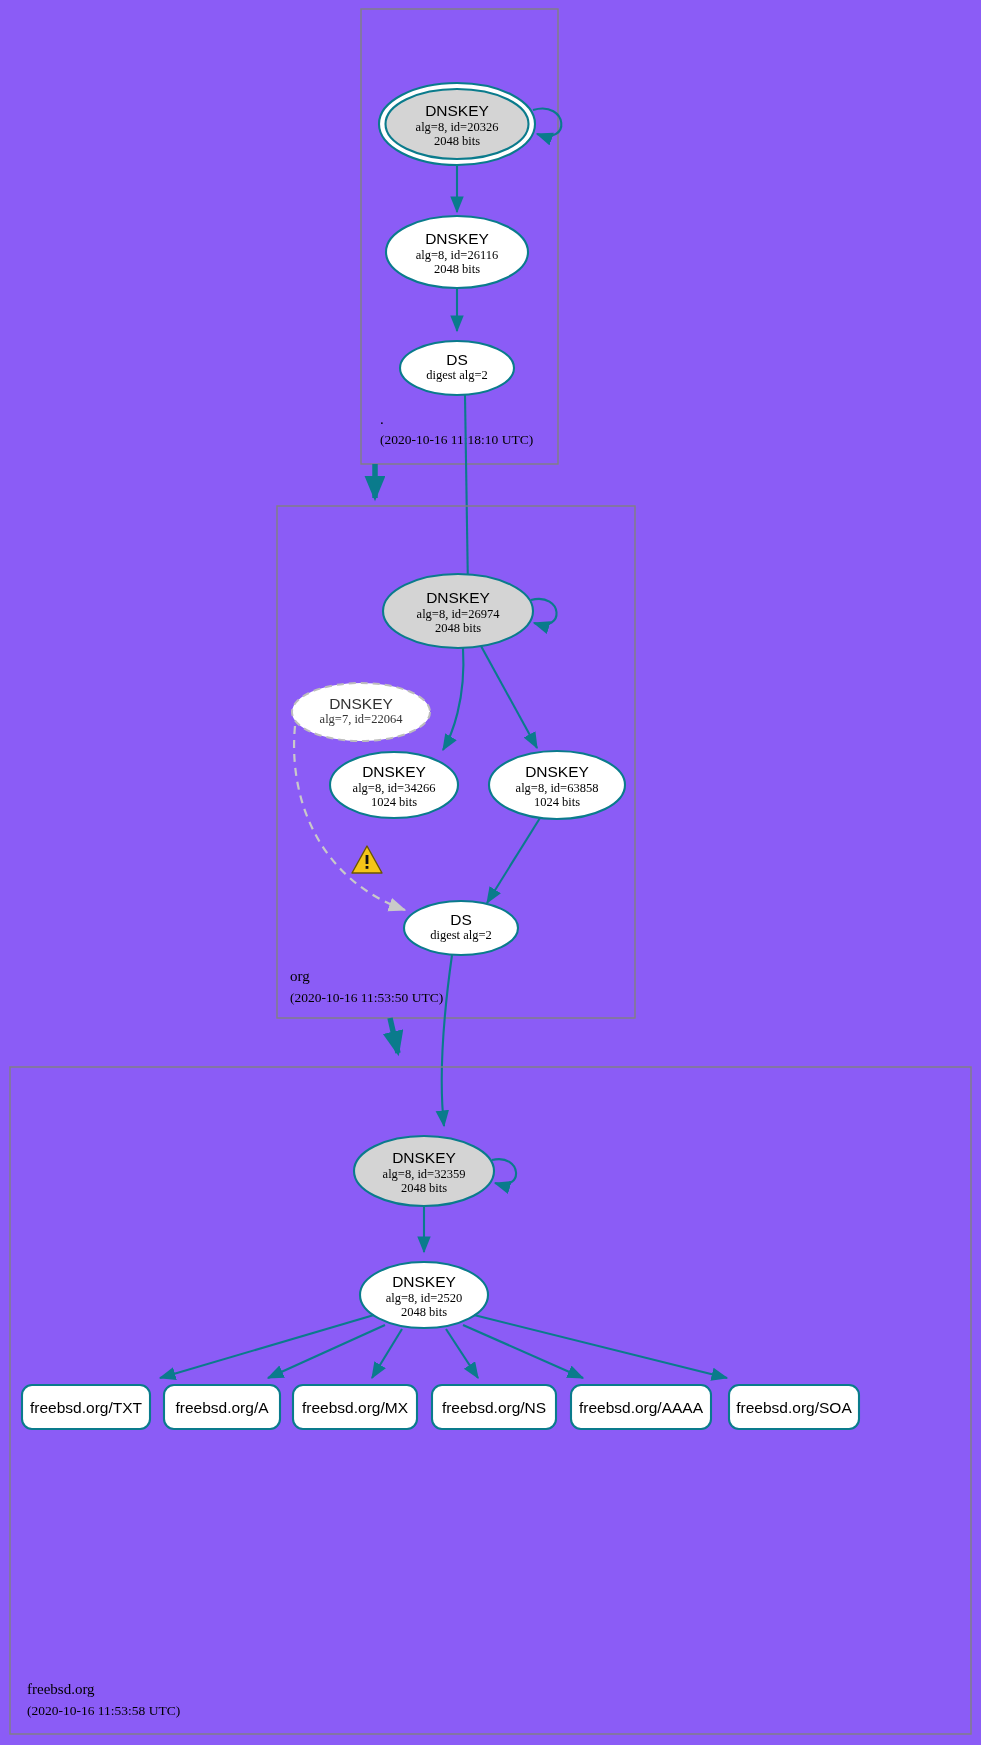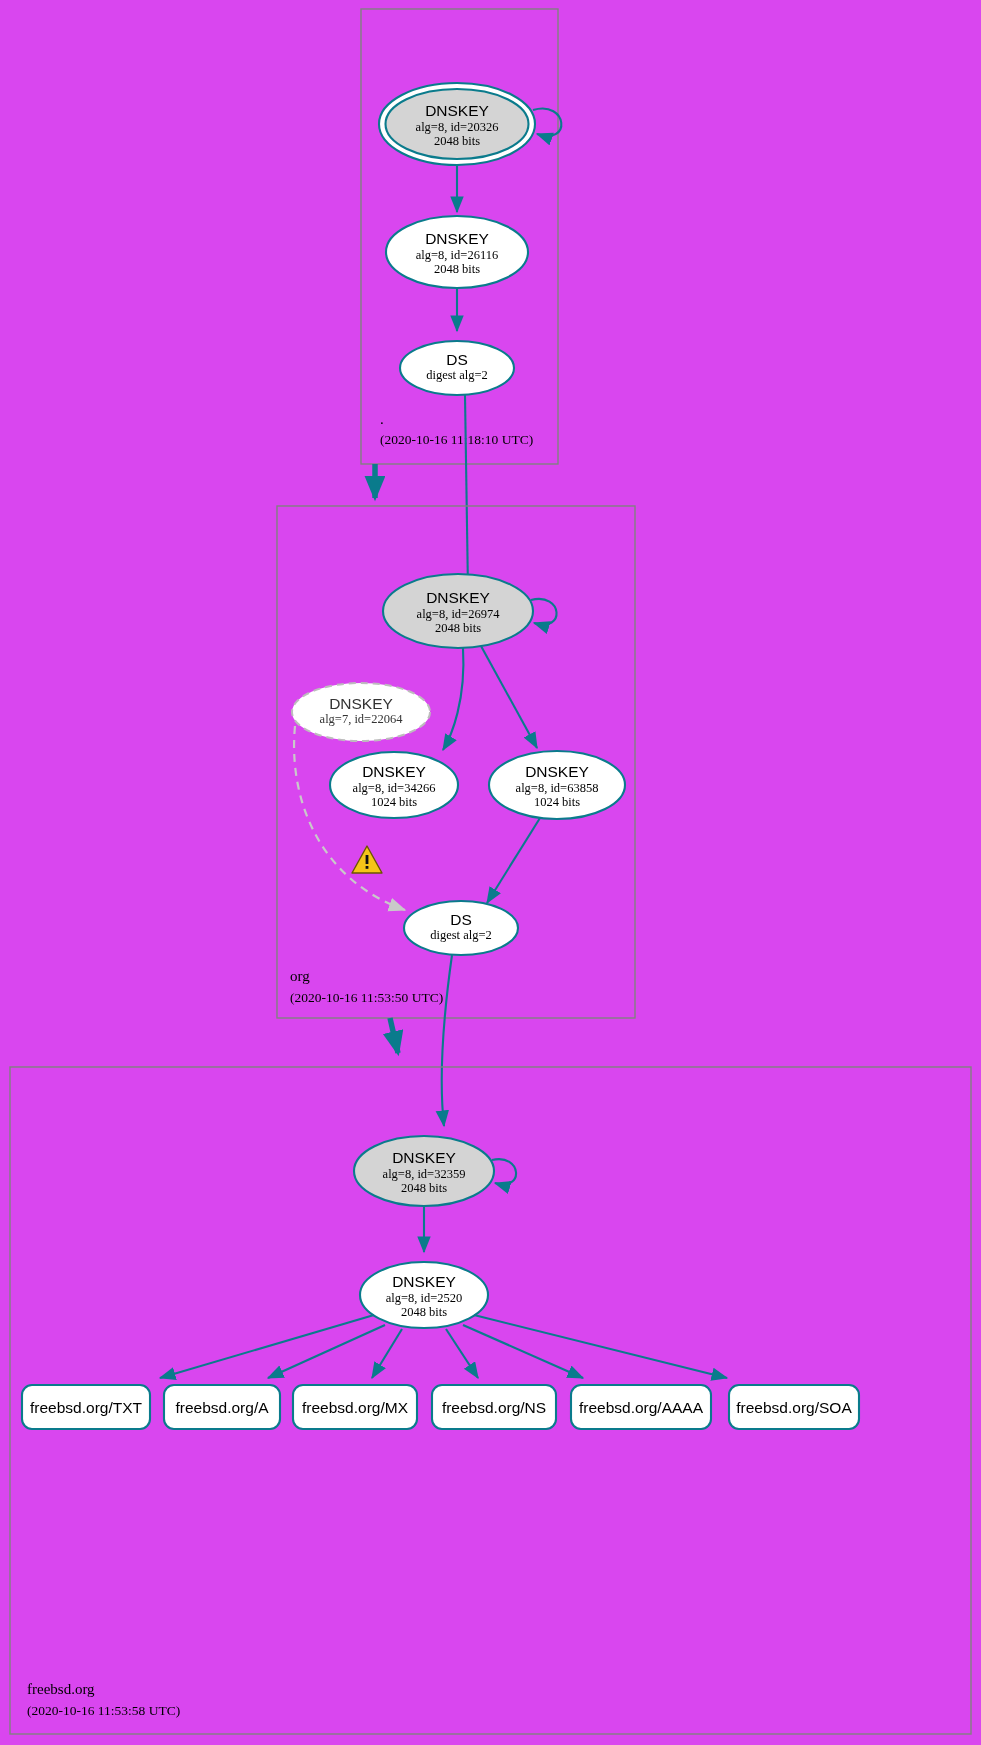--- a/index.html
+++ b/index.html
@@ -1,17 +1,17 @@
 <!DOCTYPE html>
 <html><head>
 <meta charset="utf-8">
 <style>
   html,body{margin:0;padding:0;background:#ffffff;}
   body{font-family:"Liberation Serif",serif;}
-  #stage{position:relative;width:981px;height:1745px;overflow:hidden;background:#d946ef;}
+  #stage{position:relative;width:981px;height:1745px;overflow:hidden;background:#8b5cf6;}
   #svgroot{position:absolute;left:0;top:0;width:981px;height:1745px;}
 
   .cluster-box{fill:none;stroke:#808080;stroke-width:1.4;}
   .zone-name{font-family:"Liberation Serif",serif;font-size:15px;fill:#000;}
   .zone-time{font-family:"Liberation Serif",serif;font-size:13.5px;fill:#000;}
 
   .node-ell{stroke:#0a7b8c;stroke-width:2.1;}
   .fill-gray{fill:#d4d4d4;}
   .fill-white{fill:#ffffff;}
   .node-ell-dashed{fill:#ffffff;stroke:#bdbdbd;stroke-width:2.0;stroke-dasharray:7 5;}

